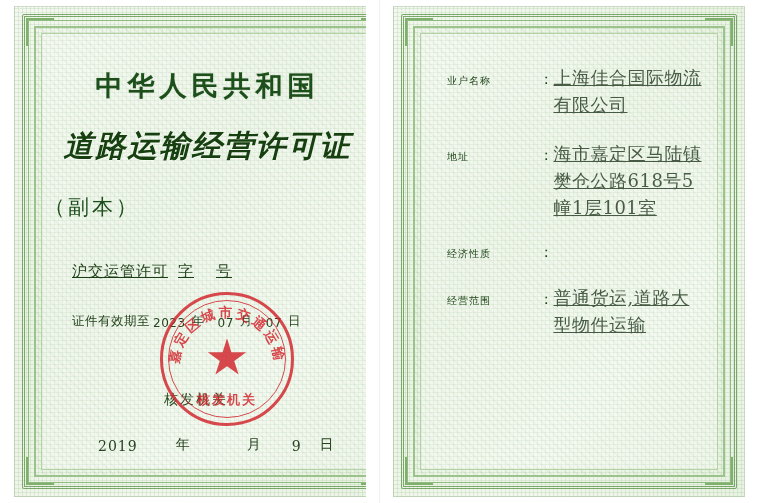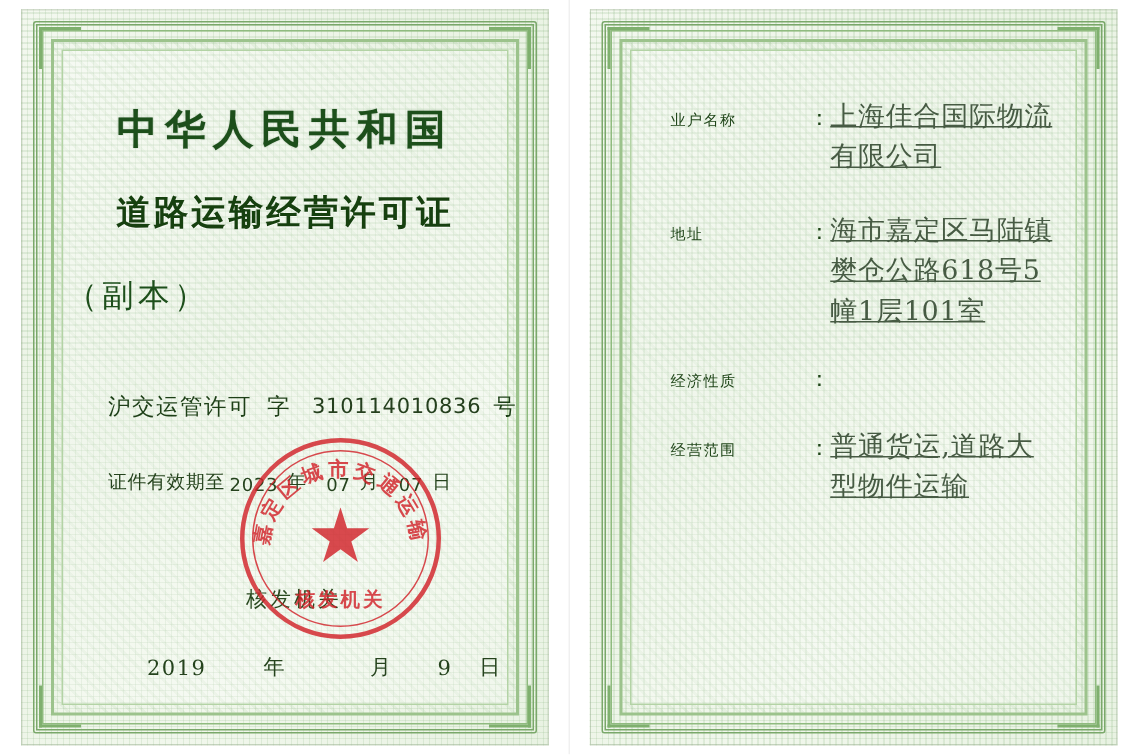--- a/index.html
+++ b/index.html
@@ -27,21 +27,21 @@
     top: 6px;
     height: 491px;
     background:
       repeating-linear-gradient(0deg, rgba(120,170,110,0.16) 0px, rgba(120,170,110,0.16) 1px, rgba(255,255,255,0) 1px, rgba(255,255,255,0) 4px),
       repeating-linear-gradient(90deg, rgba(120,170,110,0.16) 0px, rgba(120,170,110,0.16) 1px, rgba(255,255,255,0) 1px, rgba(255,255,255,0) 4px),
       linear-gradient(135deg, #f3f8ef 0%, #eaf3e4 40%, #f1f7ec 70%, #e8f2e2 100%);
     box-shadow: 0 0 0 1px rgba(150,170,140,0.35) inset;
   }
   .page-left {
     left: 14px;
-    width: 352px;
+    width: 387px;
   }
   .page-right {
     left: 393px;
     width: 352px;
   }
 
   
   .frame-outer {
     position: absolute;
     inset: 8px;
@@ -91,47 +91,49 @@
     font-size: 27px;
     font-weight: bold;
     letter-spacing: 5px;
     color: #1d4f1b;
     text-shadow: 0 0 1px rgba(20,70,20,0.4);
   }
   .title-main {
     margin-top: 22px;
     text-align: center;
     font-family: "DejaVu Serif", "Liberation Serif", serif;
-    font-size: 23px;
+    font-size: 30px;
     font-weight: bold;
     letter-spacing: 2px;
     color: #16400f;
     text-shadow: 0 1px 0 rgba(255,255,255,0.6);
+    font-style: italic;
   }
   .title-sub {
     margin-top: 26px;
     font-family: "DejaVu Serif", "Liberation Serif", serif;
     font-size: 21px;
     letter-spacing: 3px;
     color: #1d4f1b;
   }
 
   .field-block {
     position: absolute;
     left: 28px;
     right: 18px;
   }
   .lic-row {
     top: 226px;
     display: flex;
-    align-items: center;
+    align-items: flex-end;
     font-family: "DejaVu Serif", "Liberation Serif", serif;
     font-size: 15px;
     color: #1d3f17;
     letter-spacing: 1px;
+    text-decoration: underline;
   }
   .lic-row .lbl { white-space: nowrap; }
   .lic-row .zi { margin: 0 14px 0 10px; }
   .lic-row .num {
     flex: 1;
     text-align: center;
     font-family: "DejaVu Sans", "Liberation Sans", sans-serif;
     font-size: 14px;
     letter-spacing: 0.5px;
     color: #243f1d;
@@ -309,21 +311,20 @@
 
     <div class="content">
 
       <div class="title-country">中华人民共和国</div>
       <div class="title-main">道路运输经营许可证</div>
       <div class="title-sub">（副本）</div>
 
       <div class="field-block lic-row">
         <span class="lbl">沪交运管许可</span>
         <span class="zi">字</span>
-        <span class="num">310114010836</span>
         <span class="hao">号</span>
       </div>
 
       <div class="field-block valid-row">
         <span>证件有效期至</span>
         <span class="v">2023</span>
         <span class="u">年</span>
         <span class="v">07</span>
         <span class="u">月</span>
         <span class="v">07</span>

